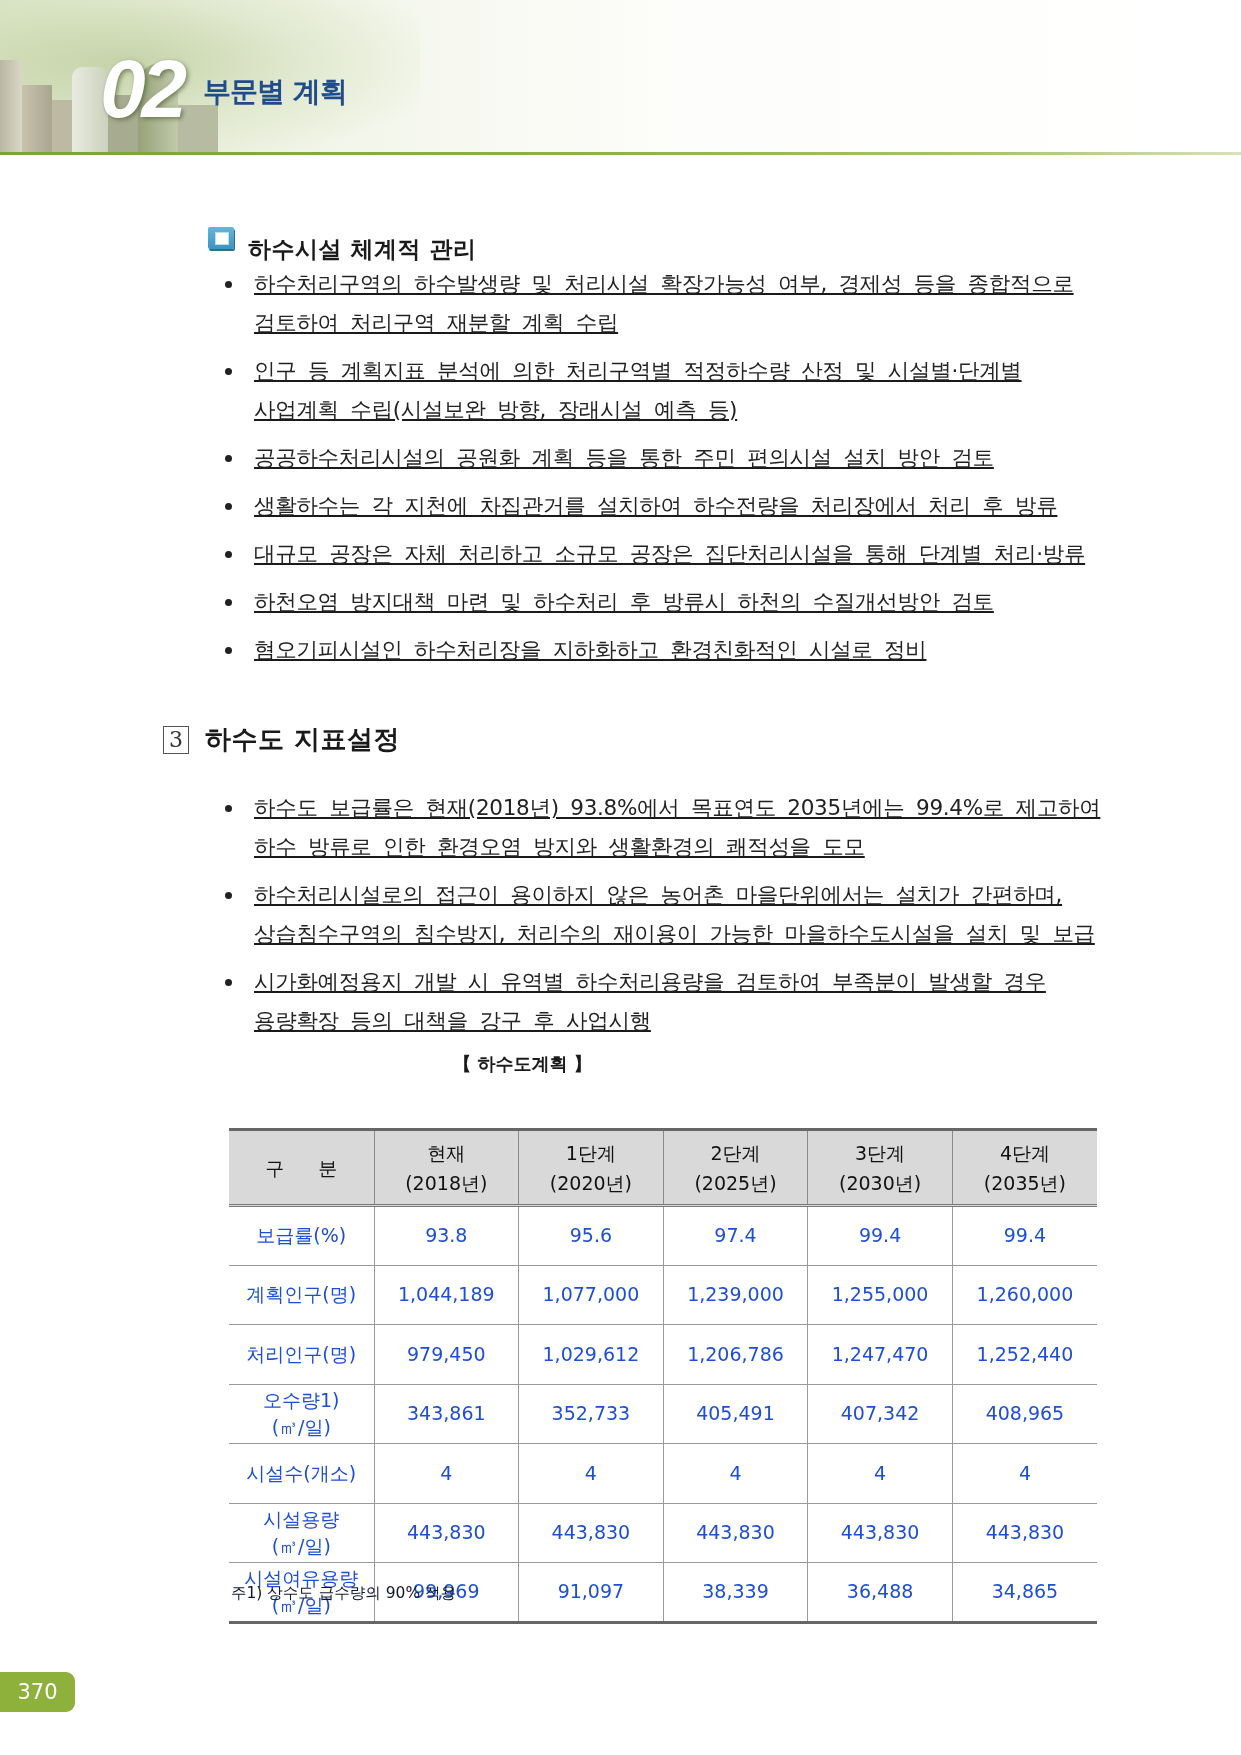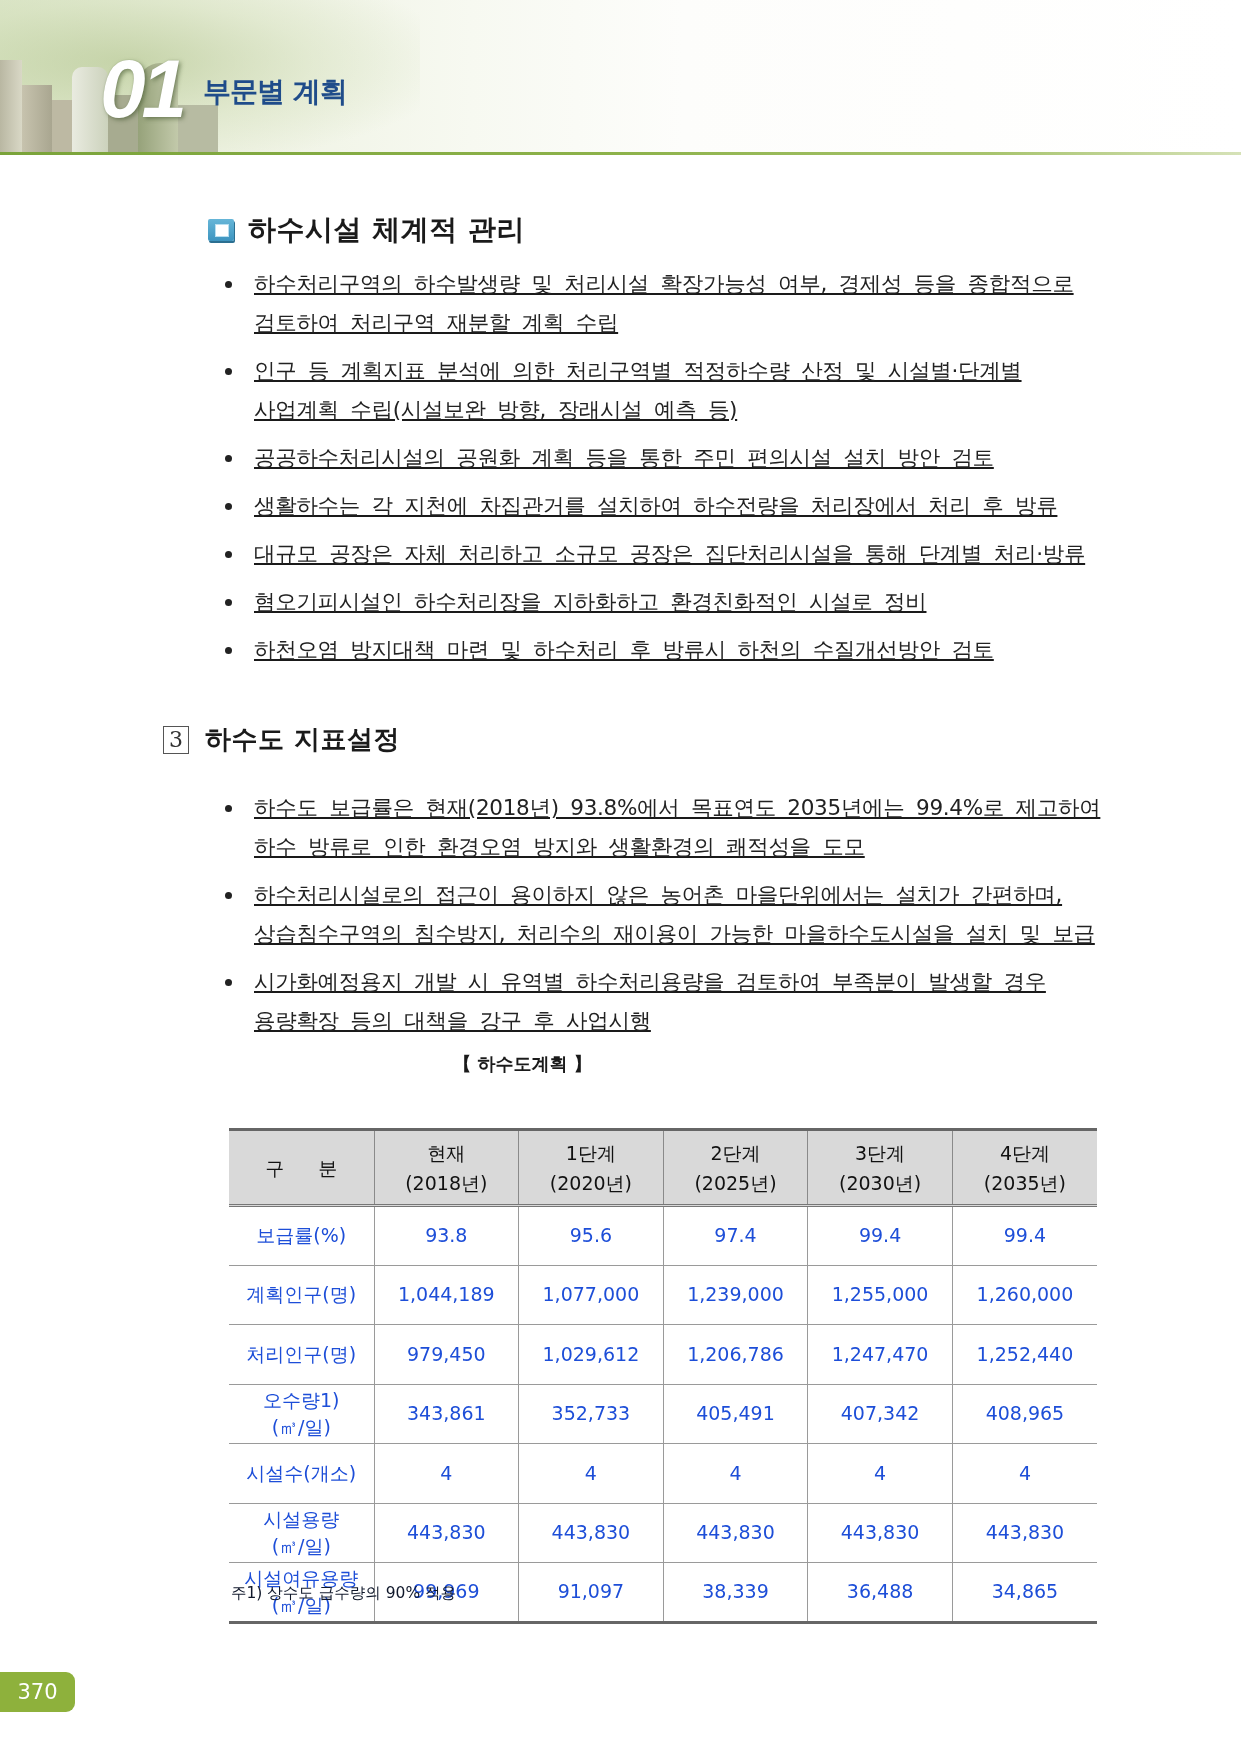--- a/index.html
+++ b/index.html
@@ -41,21 +41,21 @@
   }
   .sq-icon {
     width: 26px; height: 22px; margin-right: 14px; position: relative;
     background: linear-gradient(180deg, #66b6d8 0%, #3d94bf 100%);
     border-radius: 2px; box-shadow: 1px 2px 0 #2b6f91;
   }
   .sq-icon::after {
     content: ""; position: absolute; left: 7px; top: 5px; width: 12px; height: 11px;
     background: #ffffff; border: 1px solid #b8dff0;
   }
-  .subhead-text { font-weight: bold; font-size: 28px; letter-spacing: 0.5px; }
+  .subhead-text { font-weight: bold; font-size: 23px; letter-spacing: 0.5px; margin-top: 23px; }
 
   .bullets { position: absolute; left: 222px; width: 880px; list-style: none; text-decoration: underline; }
   .bullets li {
     position: relative; padding-left: 32px; font-size: 21.5px; line-height: 39px;
     color: #222; word-spacing: 5px; margin-bottom: 9px;
     font-family: "DejaVu Sans", sans-serif; letter-spacing: -0.3px;
   }
   .bullets li::before {
     content: ""; position: absolute; left: 3px; top: 17px; width: 7px; height: 7px;
     background: #222; border-radius: 50%;
@@ -115,38 +115,38 @@
   <div class="haze"></div>
   <div class="city">
     <div class="bld" style="left:0;width:22px;height:95px;background:linear-gradient(90deg,#b9b7a2,#d9d8c6);"></div>
     <div class="bld" style="left:22px;width:30px;height:70px;background:linear-gradient(90deg,#c7c3ae,#a9a690);"></div>
     <div class="bld" style="left:52px;width:22px;height:55px;background:#bdb9a3;"></div>
     <div class="bld" style="left:72px;width:36px;height:88px;background:linear-gradient(90deg,#e9ebe0,#ccd2bc);border-radius:10px 10px 0 0;"></div>
     <div class="bld" style="left:108px;width:30px;height:60px;background:#a7ab90;"></div>
     <div class="bld" style="left:138px;width:40px;height:92px;background:linear-gradient(90deg,#96a27a,#c2c9aa);border-radius:22px 0 0 0;"></div>
     <div class="bld" style="left:178px;width:40px;height:50px;background:#b7bba2;"></div>
   </div>
-  <div class="chapter-num">01</div>
+  <div class="chapter-num">02</div>
   <div class="chapter-title">부문별 계획</div>
   <div class="banner-rule"></div>
 </div>
 
 <div class="subhead">
   <span class="sq-icon"></span>
   <span class="subhead-text">하수시설 체계적 관리</span>
 </div>
 
 <ul class="bullets b1">
   <li><span>하수처리구역의 하수발생량 및 처리시설 확장가능성 여부, 경제성 등을 종합적으로</span><br><span>검토하여 처리구역 재분할 계획 수립</span></li>
   <li><span>인구 등 계획지표 분석에 의한 처리구역별 적정하수량 산정 및 시설별·단계별</span><br><span>사업계획 수립(시설보완 방향, 장래시설 예측 등)</span></li>
   <li><span>공공하수처리시설의 공원화 계획 등을 통한 주민 편의시설 설치 방안 검토</span></li>
   <li><span>생활하수는 각 지천에 차집관거를 설치하여 하수전량을 처리장에서 처리 후 방류</span></li>
   <li><span>대규모 공장은 자체 처리하고 소규모 공장은 집단처리시설을 통해 단계별 처리·방류</span></li>
+  <li><span>하천오염 방지대책 마련 및 하수처리 후 방류시 하천의 수질개선방안 검토</span></li>
   <li><span>혐오기피시설인 하수처리장을 지하화하고 환경친화적인 시설로 정비</span></li>
-  <li><span>하천오염 방지대책 마련 및 하수처리 후 방류시 하천의 수질개선방안 검토</span></li>
 </ul>
 
 <div class="section-head">
   <span class="num-box">3</span>
   <span class="section-title">하수도 지표설정</span>
 </div>
 
 <ul class="bullets b2">
   <li><span>하수도 보급률은 현재(2018년) 93.8%에서 목표연도 2035년에는 99.4%로 제고하여</span><br><span>하수 방류로 인한 환경오염 방지와 생활환경의 쾌적성을 도모</span></li>
   <li><span>하수처리시설로의 접근이 용이하지 않은 농어촌 마을단위에서는 설치가 간편하며,</span><br><span>상습침수구역의 침수방지, 처리수의 재이용이 가능한 마을하수도시설을 설치 및 보급</span></li>

